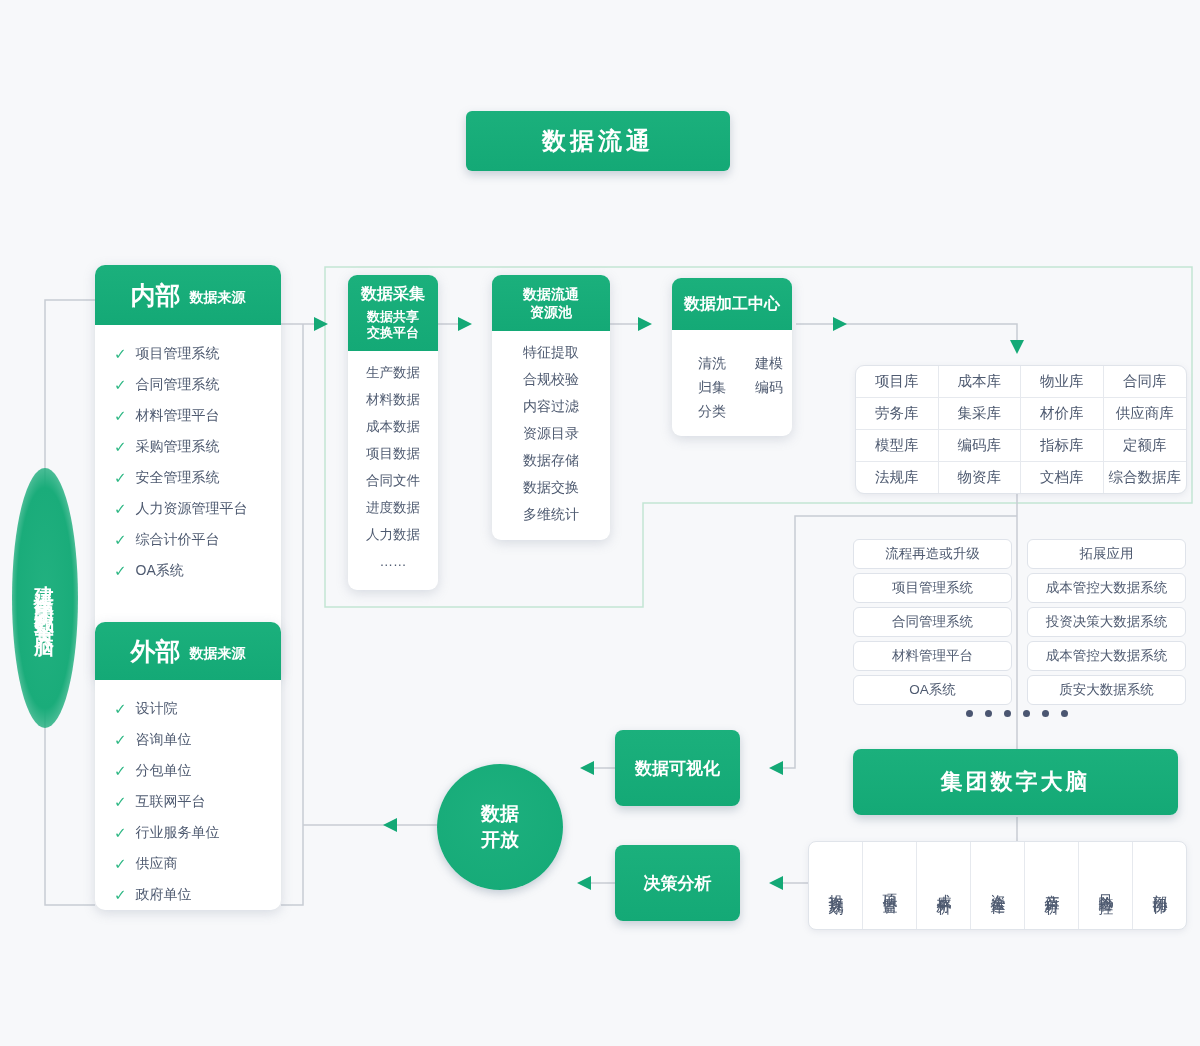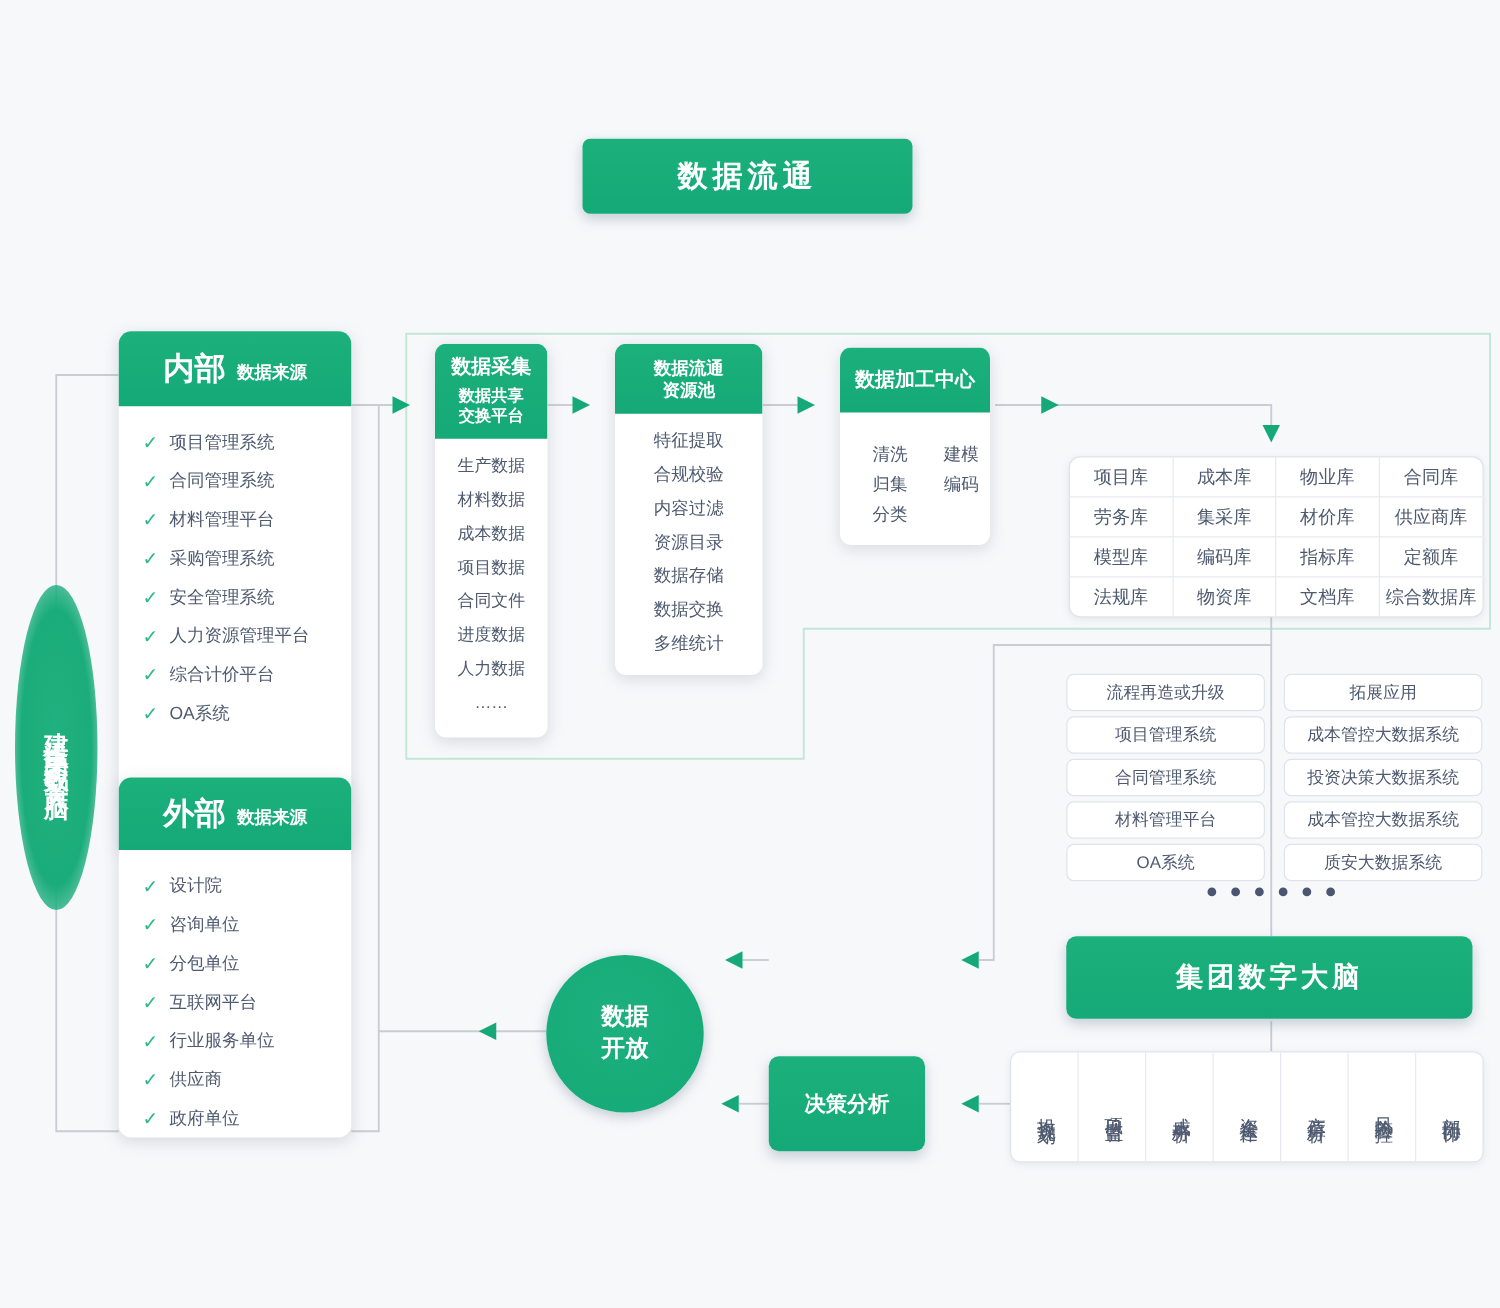--- a/index.html
+++ b/index.html
@@ -330,20 +330,23 @@
         <span class="vtxt">产值分析</span>
       </div>
     <div class="func">
         <span class="vtxt">风险管控</span>
       </div>
     <div class="func">
         <span class="vtxt">部门协作</span>
       </div>
   </div>
 
+  <div class="gbox viz-box">
+    <span>数据可视化</span>
+  </div>
   <div class="gbox dec-box">
     <span>决策分析</span>
   </div>
   <div class="open-circle">
     <span>数据</span>
     <span>开放</span>
   </div>
 
 </div>
 

